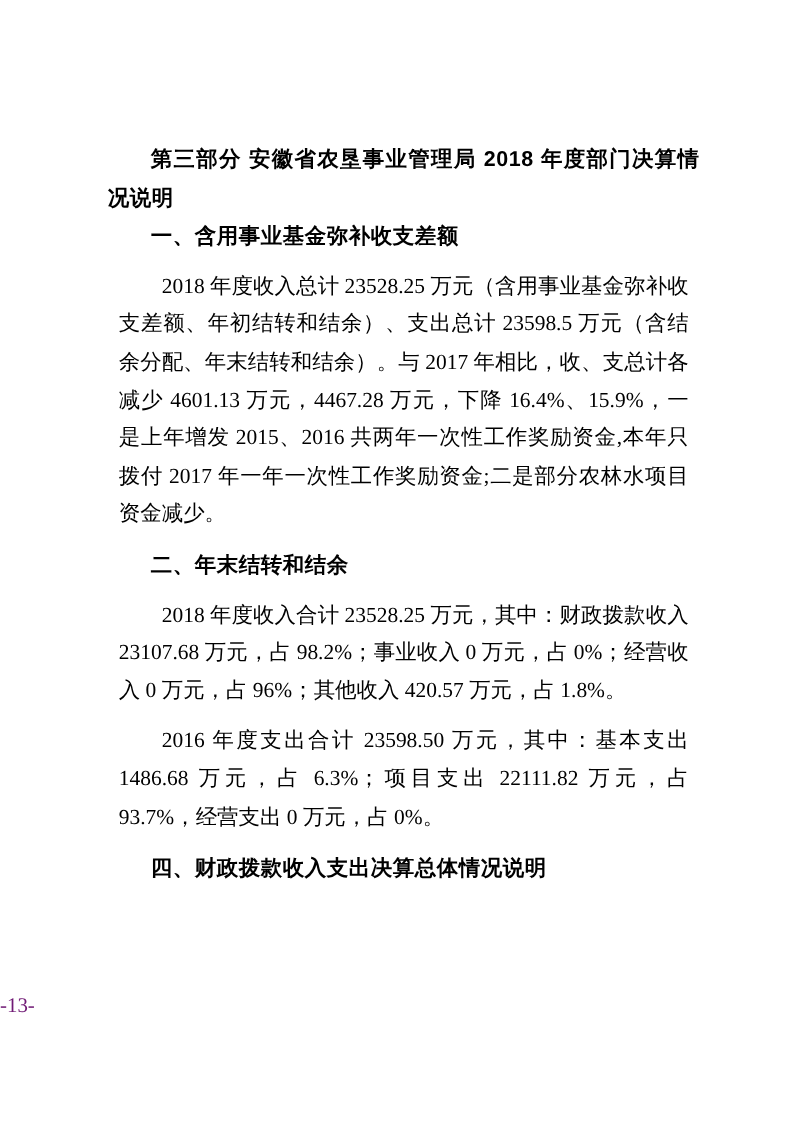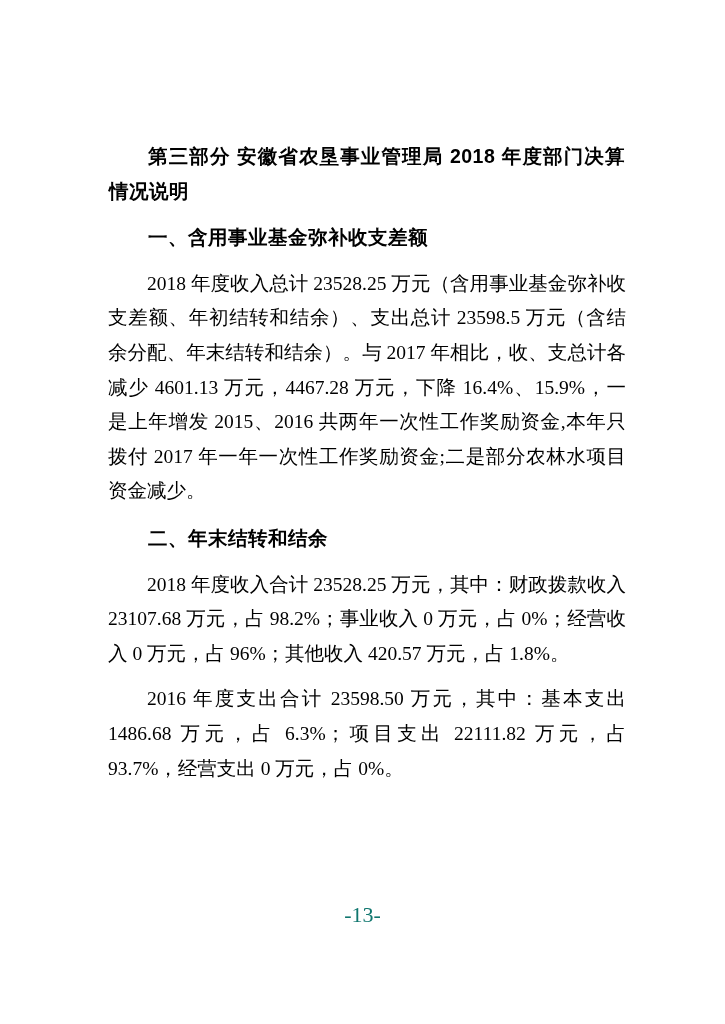--- a/index.html
+++ b/index.html
@@ -26,35 +26,34 @@
     line-height: 34.6px;
     text-align: justify;
     text-justify: inter-character;
   }
   p.para {
     margin: 11px;
     text-indent: 2em;
   }
   p.doc-title,
   p.heading {
-    margin: 12px;
+    margin: 1px;
     text-indent: 2em;
     font-weight: 700;
     font-family: "Liberation Sans", "DejaVu Sans", sans-serif;
     letter-spacing: 0.5px;
   }
   .footer {
     position: absolute;
     top: 903px;
     left: 0;
     width: 100%;
-    text-align: center;
-    color: #0f766e;
+    color: #701a75;
     font-family: "Liberation Serif", "DejaVu Serif", serif;
-    font-size: 22px;
+    font-size: 19px;
     line-height: 24px;
   }
 </style>
 </head>
 <body>
 
 <div class="page">
   <div class="content">
 
     <p class="doc-title">第三部分 安徽省农垦事业管理局 2018 年度部门决算情况说明</p>
@@ -67,18 +66,19 @@
     <div>
       <p class="heading">二、年末结转和结余</p>
       <p class="para">2018 年度收入合计 23528.25 万元，其中：财政拨款收入 23107.68 万元，占 98.2%；事业收入 0 万元，占 0%；经营收入 0 万元，占 96%；其他收入 420.57 万元，占 1.8%。</p>
     </div>
 
     <div>
       <p class="para">2016 年度支出合计 23598.50 万元，其中：基本支出 1486.68 万元，占 6.3%；项目支出 22111.82 万元，占 93.7%，经营支出 0 万元，占 0%。</p>
     </div>
 
     <div>
+      <p class="heading">四、财政拨款收入支出决算总体情况说明</p>
     </div>
 
   </div>
 
   <div class="footer">-13-</div>
 </div>
 
 </body></html>

